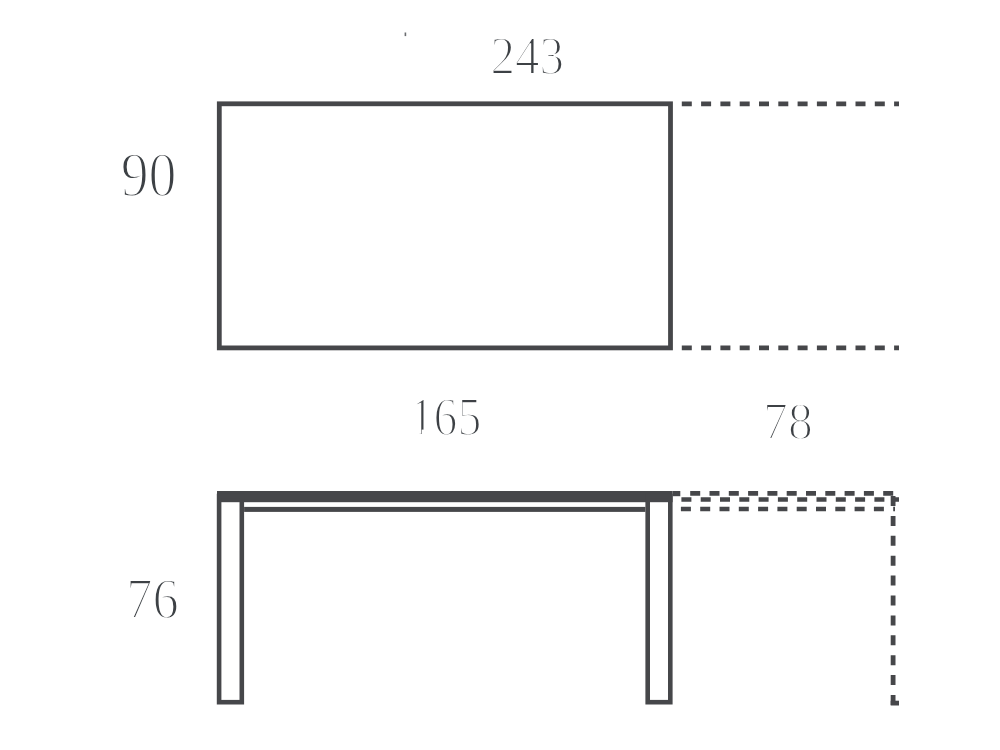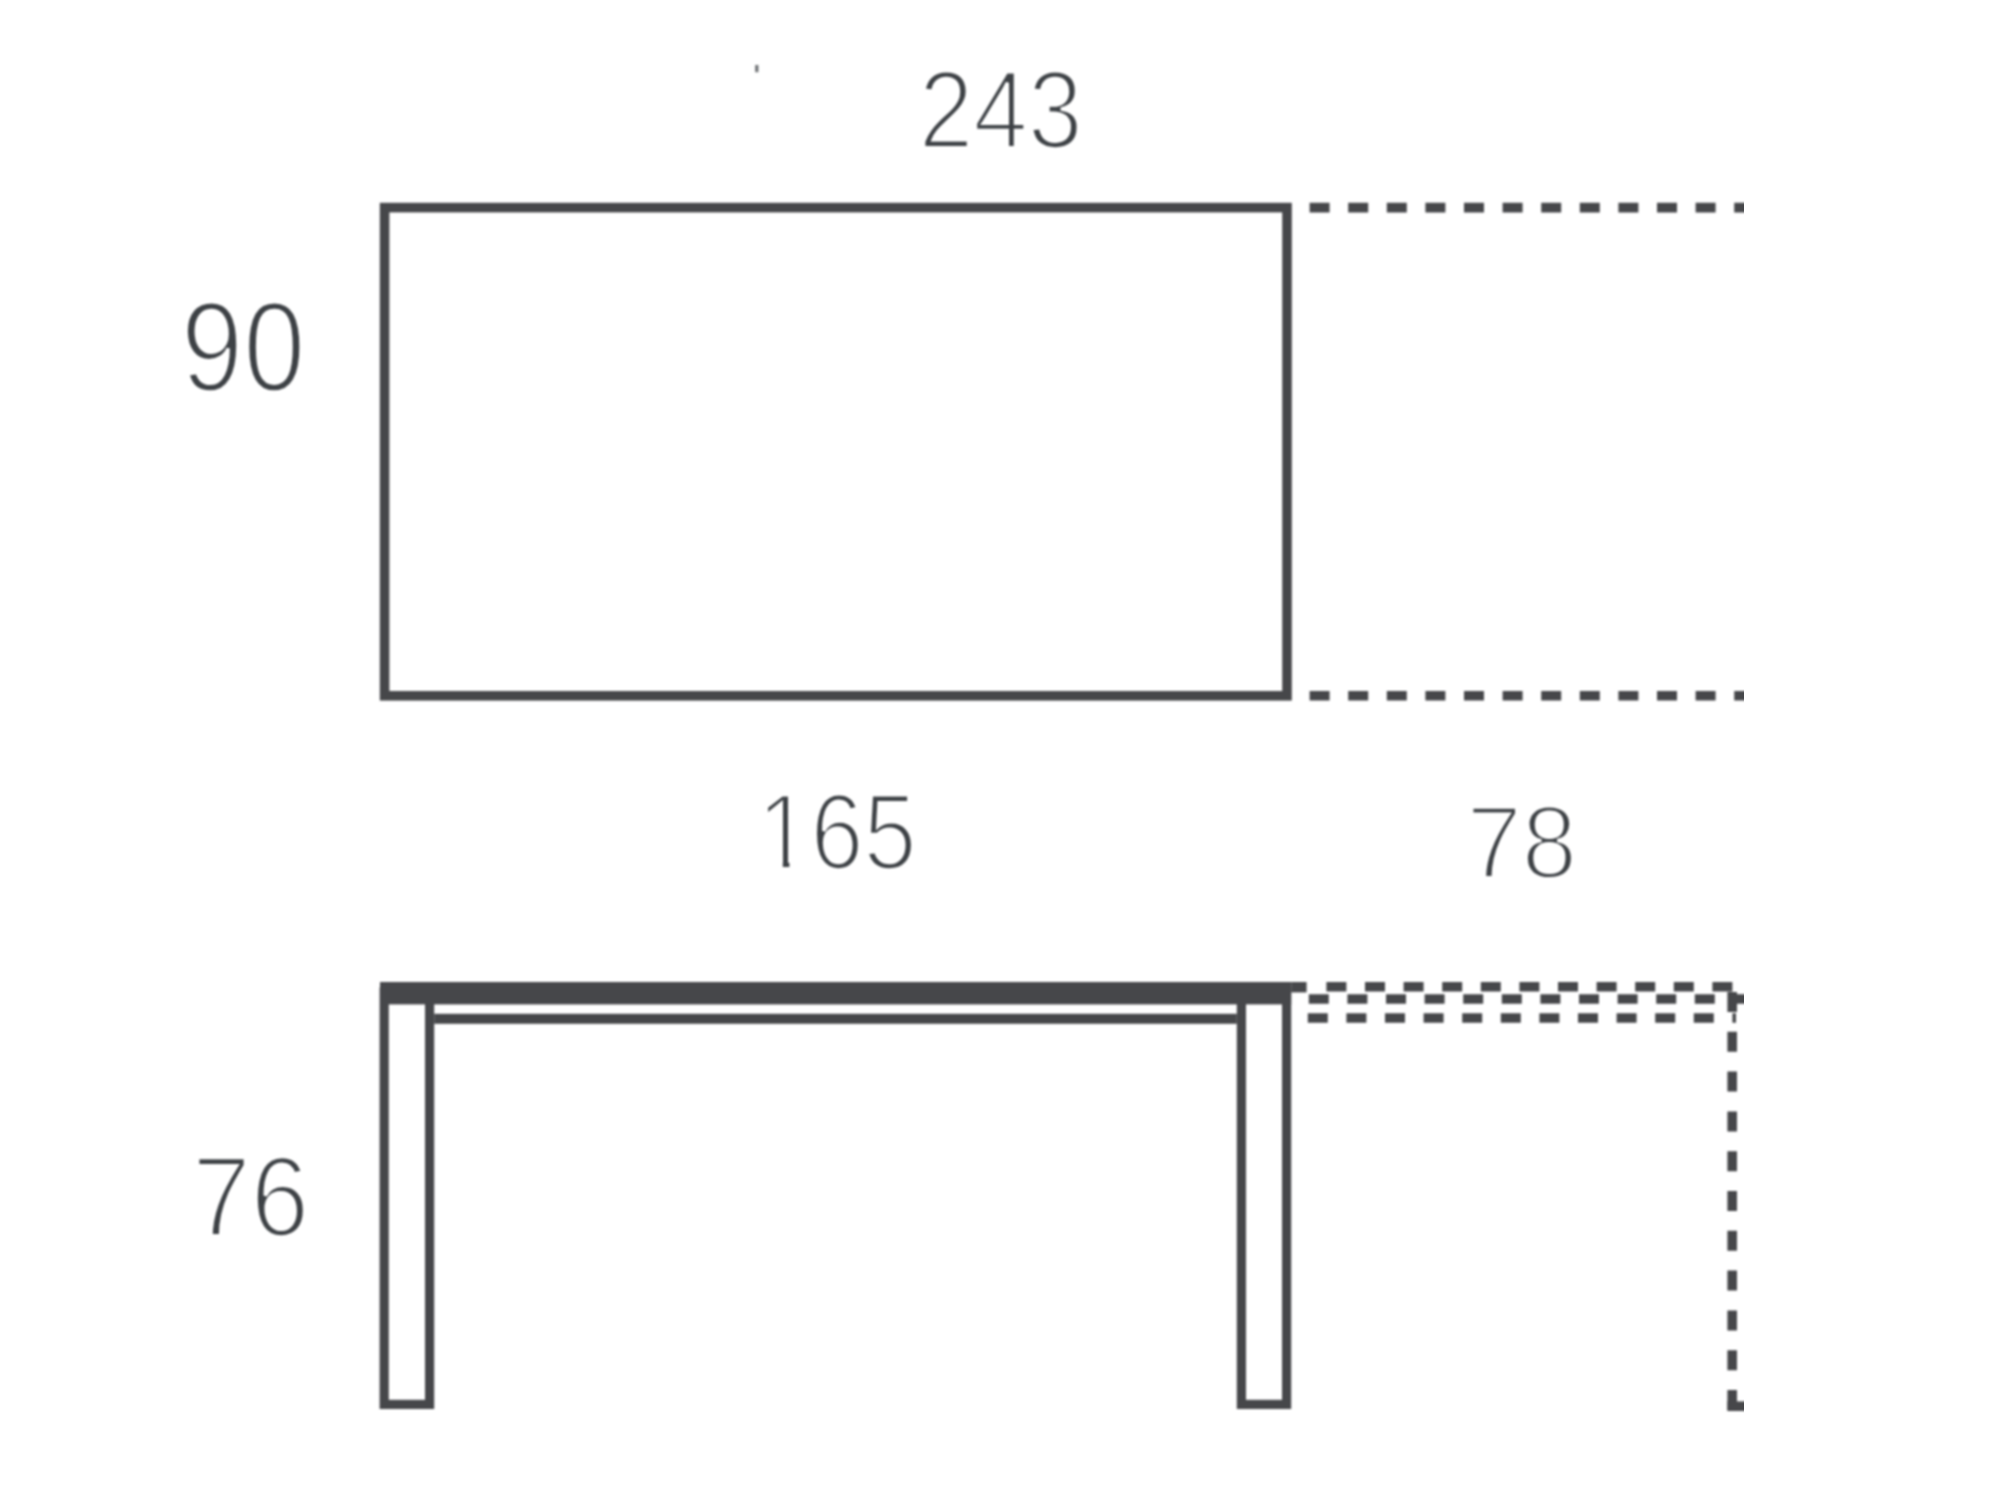--- a/index.html
+++ b/index.html
@@ -1,17 +1,17 @@
 <!DOCTYPE html>
 <html><head>
 <meta charset="utf-8">
 <style>
   html,body{margin:0;padding:0;background:#ffffff;}
   .stage{position:relative;width:872px;height:750px;background:#ffffff;overflow:hidden;
-         font-family:Liberation Sans, sans-serif;}
+         font-family:Liberation Serif, serif;margin-left:27px;}
   svg{position:absolute;left:0;top:0;filter:blur(0.45px);}
   text{fill:#3d4145;stroke:#ffffff;stroke-width:1.9px;}
 </style>
 </head>
 <body>
 <div class="stage">
 <svg width="1000" height="750" viewBox="0 0 1000 750">
   <g stroke="#46474a" fill="none">
 
     <rect x="192.3" y="103.8" width="451.2" height="244.1" stroke-width="4.8"></rect>

